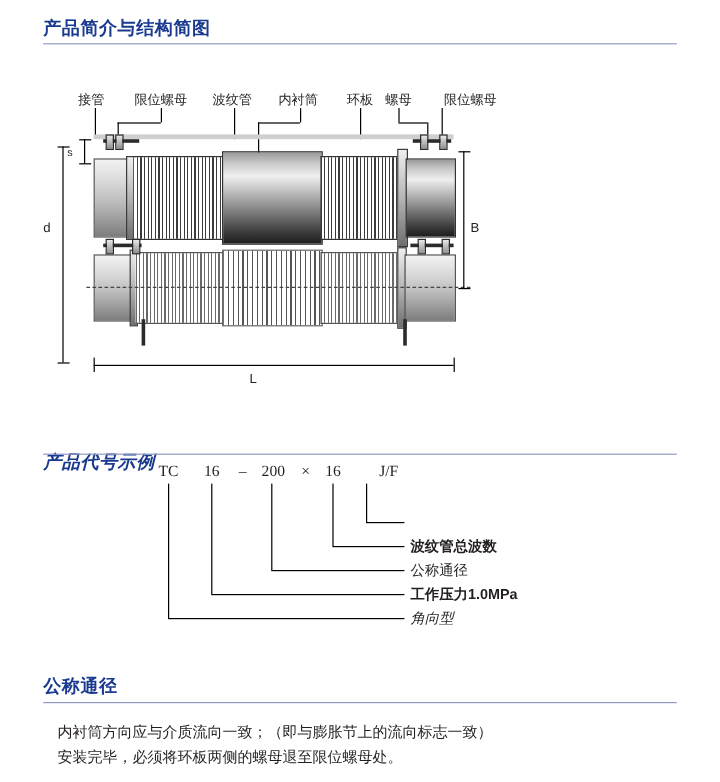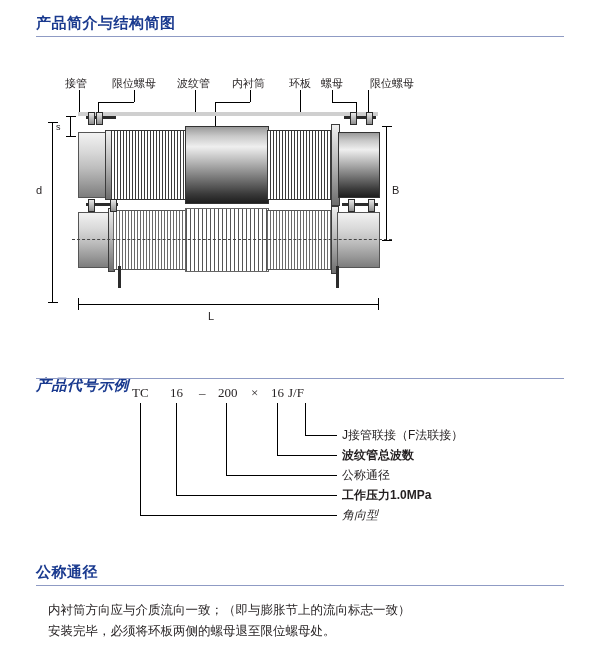--- a/index.html
+++ b/index.html
@@ -258,38 +258,37 @@
 <div class="rule" style="left:36px; top:378px; width:528px;"></div>
 
 <div id="code">
 
   <div class="code-tok" style="left:132px; top:30px;">TC</div>
   <div class="code-tok" style="left:170px; top:30px;">16</div>
   <div class="code-tok" style="left:199px; top:30px;">–</div>
   <div class="code-tok" style="left:218px; top:30px;">200</div>
   <div class="code-tok" style="left:251px; top:30px;">×</div>
   <div class="code-tok" style="left:271px; top:30px;">16</div>
-  <div class="code-tok" style="left:288px; top:30px;">J/F</div>
+  <div class="code-tok" style="left:316px; top:30px;">J/F</div>
 
   <div class="vline" style="left:305px; top:48px; height:32px;"></div>
   <div class="hline" style="left:305px; top:80px; width:32px;"></div>
 
   <div class="vline" style="left:277px; top:48px; height:52px;"></div>
   <div class="hline" style="left:277px; top:100px; width:60px;"></div>
 
   <div class="vline" style="left:226px; top:48px; height:72px;"></div>
   <div class="hline" style="left:226px; top:120px; width:111px;"></div>
 
   <div class="vline" style="left:176px; top:48px; height:92px;"></div>
   <div class="hline" style="left:176px; top:140px; width:161px;"></div>
 
   <div class="vline" style="left:140px; top:48px; height:112px;"></div>
   <div class="hline" style="left:140px; top:160px; width:197px;"></div>
 
-  <div class="code-note" style="left:342px; top:72px;">J接管联接（F法联接）</div>
   <div class="code-note" style="left:342px; top:92px;font-weight:bold;">波纹管总波数</div>
   <div class="code-note" style="left:342px; top:112px;">公称通径</div>
   <div class="code-note" style="left:342px; top:132px;font-weight:bold;">工作压力1.0MPa</div>
   <div class="code-note" style="left:342px; top:152px;font-style:italic;">角向型</div>
 </div>
 
 <div class="section-title" style="left:36px; top:563px;">公称通径</div>
 <div class="rule" style="left:36px; top:585px; width:528px;"></div>
 
 <div id="notes" style="left:48px; top:600px; position:absolute;">

